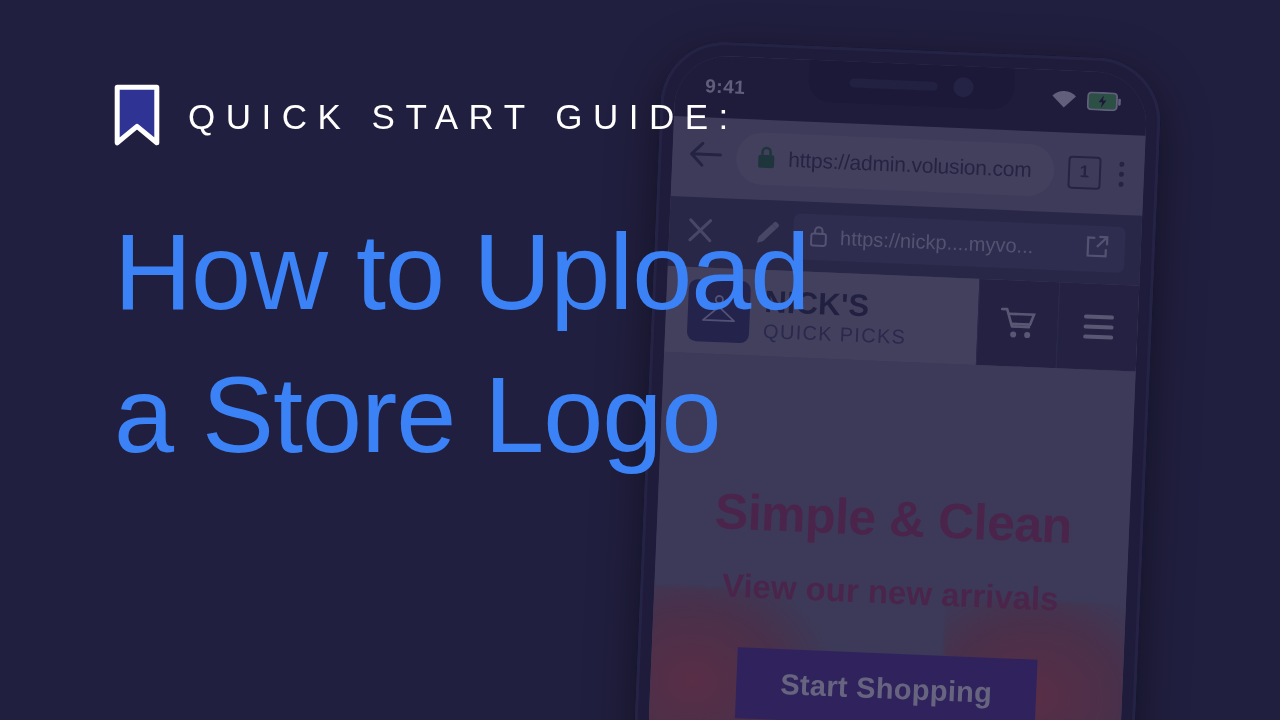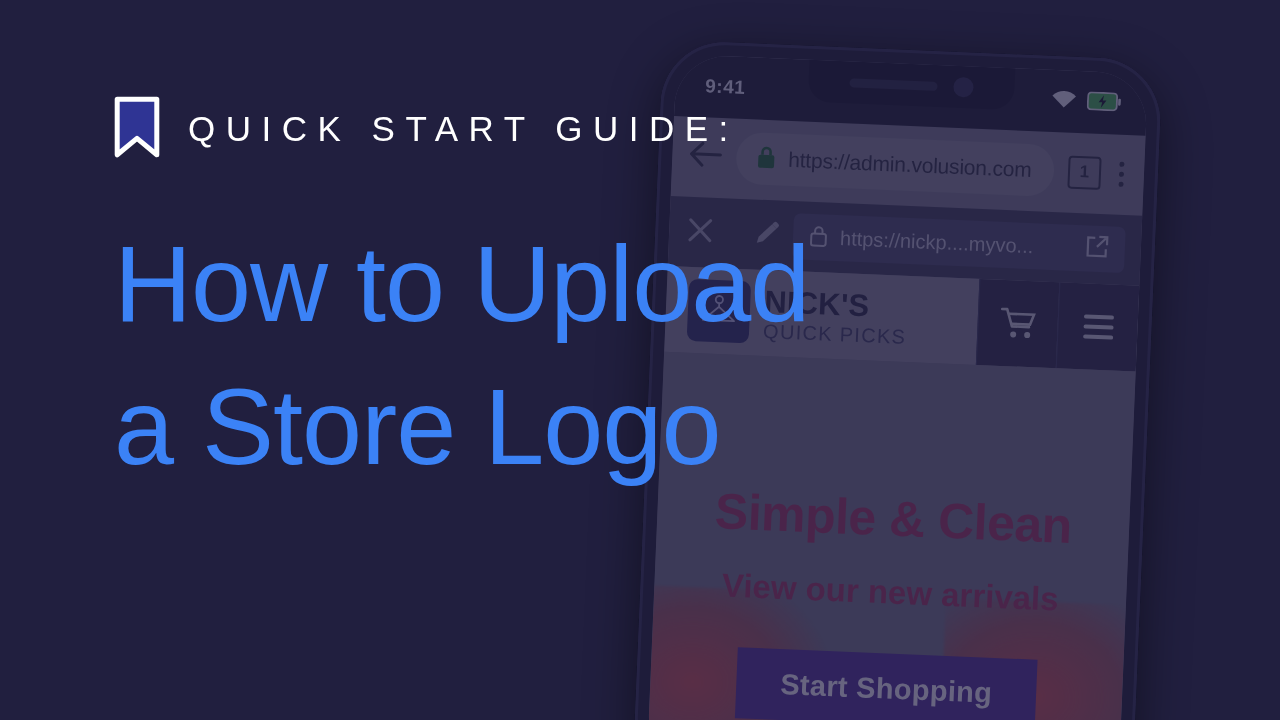--- a/index.html
+++ b/index.html
@@ -15,21 +15,21 @@
   #stage {
     position:absolute; inset:0;
     width:1280px; height:720px;
     background:#211f3f;
     overflow:hidden;
   }
 
   
   #left-content {
     position:absolute;
-    left:114px; top:96px;
+    left:114px; top:84px;
     width:950px;
     z-index:40;
   }
 
   #eyebrow-row {
     display:flex; align-items:center;
     gap:28px;
     height:62px;
   }
   #bookmark-icon { width:46px; height:62px; display:block; flex:none; }

